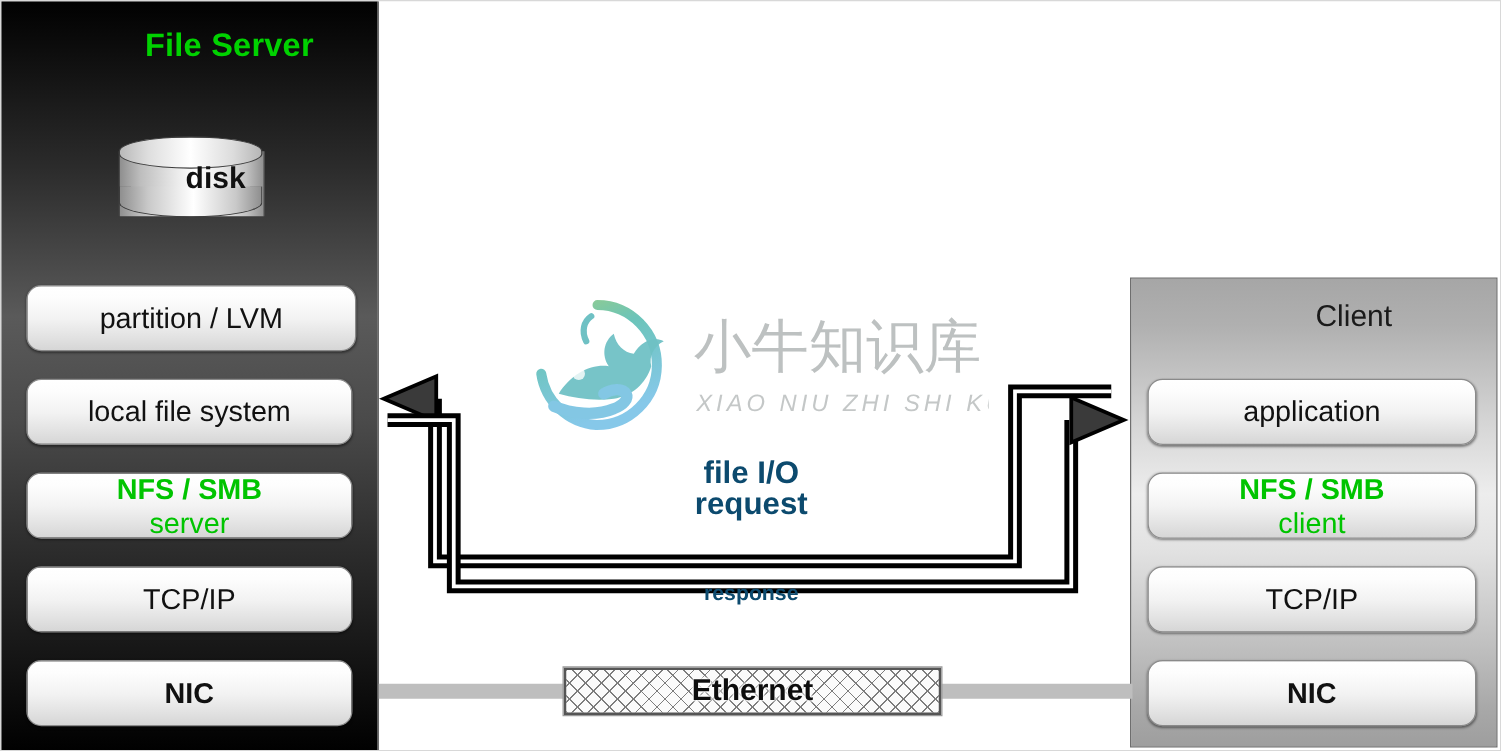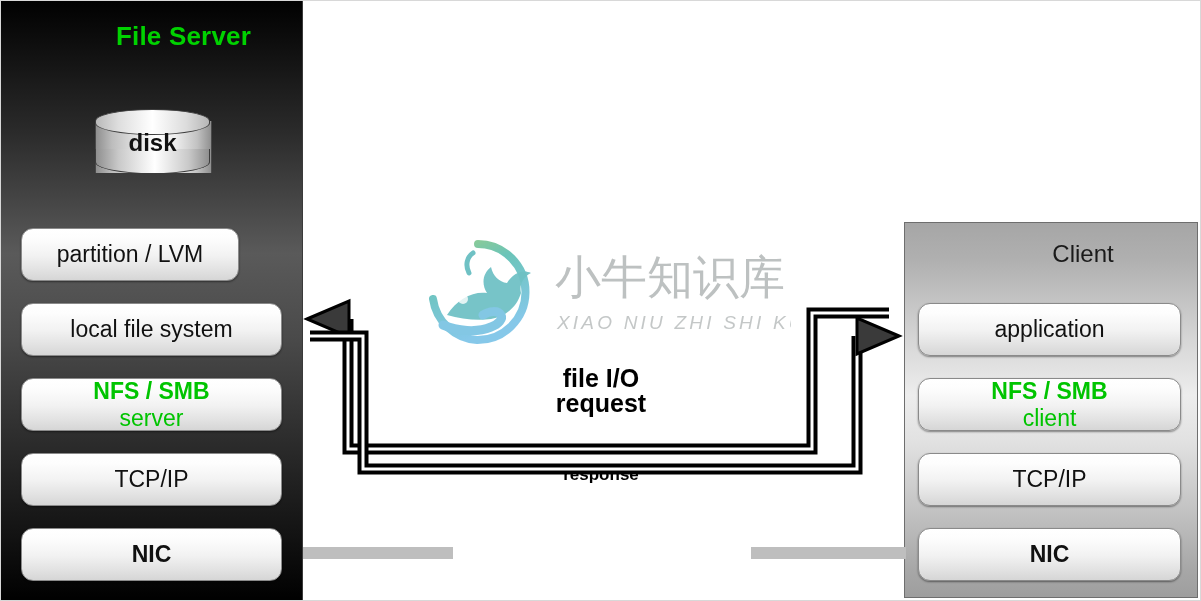--- a/index.html
+++ b/index.html
@@ -36,21 +36,21 @@
                    #e2e2e2 80%,#d6d6d6 100%);
         box-shadow:0 1px 2px rgba(0,0,0,.45);
         display:flex;align-items:center;justify-content:center;
         font-size:23px;color:#111;white-space:nowrap;}
   .lbox.green{color:#00c400;flex-direction:column;}
   .lbox.bold{font-weight:bold;}
   .lbox .b{font-weight:bold;}
   .lbox .n{font-weight:normal;}
 
   
-  #box-partition  {left:20px;top:227px;width:218px;height:53px;}
+  #box-partition  {left:20px;top:227px;width:264px;height:53px;}
   #box-localfs    {left:20px;top:302px;width:261px;height:53px;}
   #box-nfs-server {left:20px;top:377px;width:261px;height:53px;}
   #box-tcpip-s    {left:20px;top:452px;width:261px;height:53px;}
   #box-nic-s      {left:20px;top:527px;width:261px;height:53px;}
 
   
   #box-application{left:917px;top:302px;width:263px;height:53px;}
   #box-nfs-client {left:917px;top:377px;width:263px;height:53px;}
   #box-tcpip-c    {left:917px;top:452px;width:263px;height:53px;}
   #box-nic-c      {left:917px;top:527px;width:263px;height:53px;}
@@ -63,21 +63,21 @@
      border-left:1px solid #4a4a4a;border-right:1px solid #4a4a4a;}
   #disk .bot{position:absolute;left:0;top:40px;width:113px;height:24px;
      border:1px solid #3d3d3d;border-top:none;border-radius:0 0 57px 57px/0 0 12px 12px;
      background:linear-gradient(to right,#8f8f8f 0%,#c9c9c9 20%,#ffffff 52%,
                 #c9c9c9 82%,#8f8f8f 100%);}
   #disk .top{position:absolute;left:0;top:0;width:113px;height:24px;
      border:1px solid #3d3d3d;border-radius:57px/12px;
      background:linear-gradient(to right,#b9b9b9 0%,#dedede 20%,#ffffff 50%,
                 #dcdcdc 80%,#b6b6b6 100%);}
   #disk .label{position:absolute;left:0;top:20px;width:115px;text-align:center;
-     font-size:24px;font-weight:bold;color:#111;}
+     font-size:24px;font-weight:bold;color:#111;padding-left:20px;}
 
   
   #eth-cable-left{position:absolute;left:302px;top:546px;width:150px;height:12px;
      background:#bebebe;}
   #eth-cable-right{position:absolute;left:750px;top:546px;width:155px;height:12px;
      background:#bebebe;}
   #ethernet{position:absolute;left:450px;top:533px;width:302px;height:38px;
      box-sizing:border-box;border:2px solid #555;outline:1px solid #9a9a9a;
      background-color:#fbfbfb;
      background-image:
@@ -86,21 +86,21 @@
      display:flex;align-items:center;justify-content:center;}
   #ethernet span{font-size:24px;font-weight:bold;color:#0d0d0d;
      text-shadow:0 0 3px #fff,0 0 3px #fff,0 0 3px #fff,0 0 2px #fff;}
 
   
   #arrows{position:absolute;left:0;top:0;width:1201px;height:601px;
           pointer-events:none;}
 
   
   .flow-label{position:absolute;text-align:center;font-weight:bold;
-              color:#000000;white-space:nowrap;}
+              color:#0c4a6e;white-space:nowrap;}
   #lbl-fileio {left:450px;top:365px;width:300px;font-size:25px;line-height:1.0;}
   #lbl-fileio .l2{display:block;}
   #lbl-response{left:450px;top:464px;width:300px;font-size:17px;}
 
   
   #watermark{position:absolute;left:422px;top:236px;width:368px;height:110px;
              opacity:.92;}
 </style>
 </head>
 <body>
@@ -148,20 +148,23 @@
   </div>
   <div class="lbox" id="box-tcpip-c">
     <span>TCP/IP</span>
   </div>
   <div class="lbox bold" id="box-nic-c">
     <span>NIC</span>
   </div>
 
   <div id="eth-cable-left"></div>
   <div id="eth-cable-right"></div>
+  <div id="ethernet">
+    <span>Ethernet</span>
+  </div>
 
   <svg id="watermark" viewBox="0 0 368 110">
     <defs>
       <linearGradient id="oxg" x1="0" y1="0" x2="0.35" y2="1">
         <stop offset="0" stop-color="#8ec97f"></stop>
         <stop offset="0.35" stop-color="#5fc0b4"></stop>
         <stop offset="1" stop-color="#7cc4e8"></stop>
       </linearGradient>
     </defs>
     <g>

